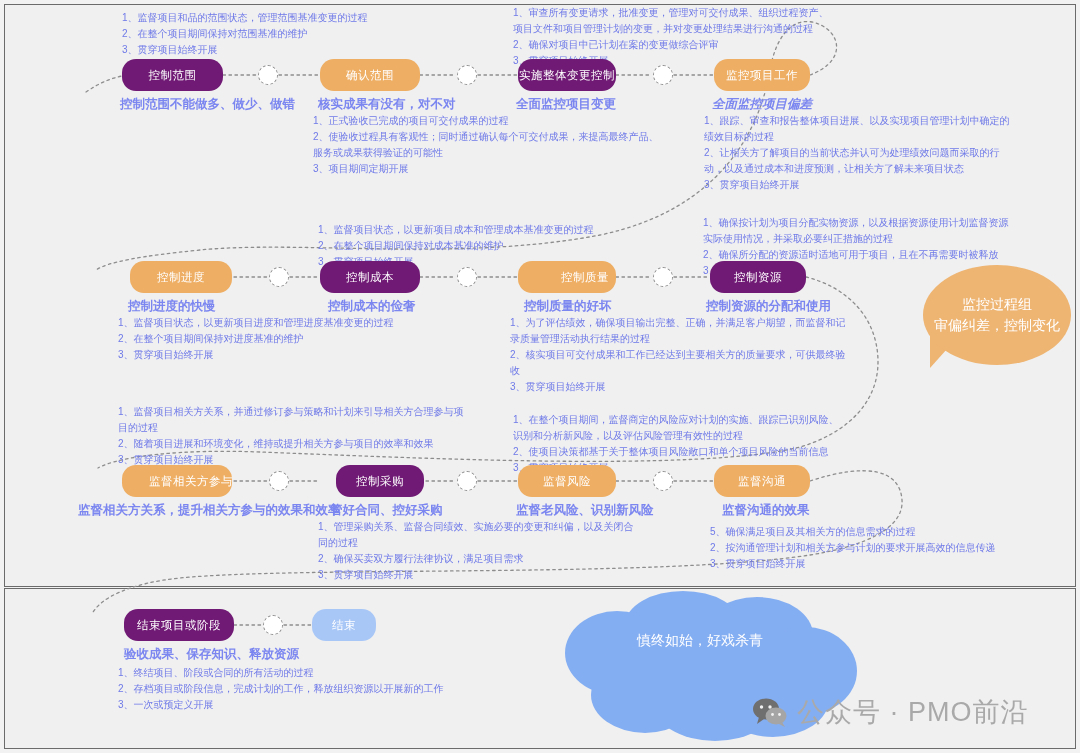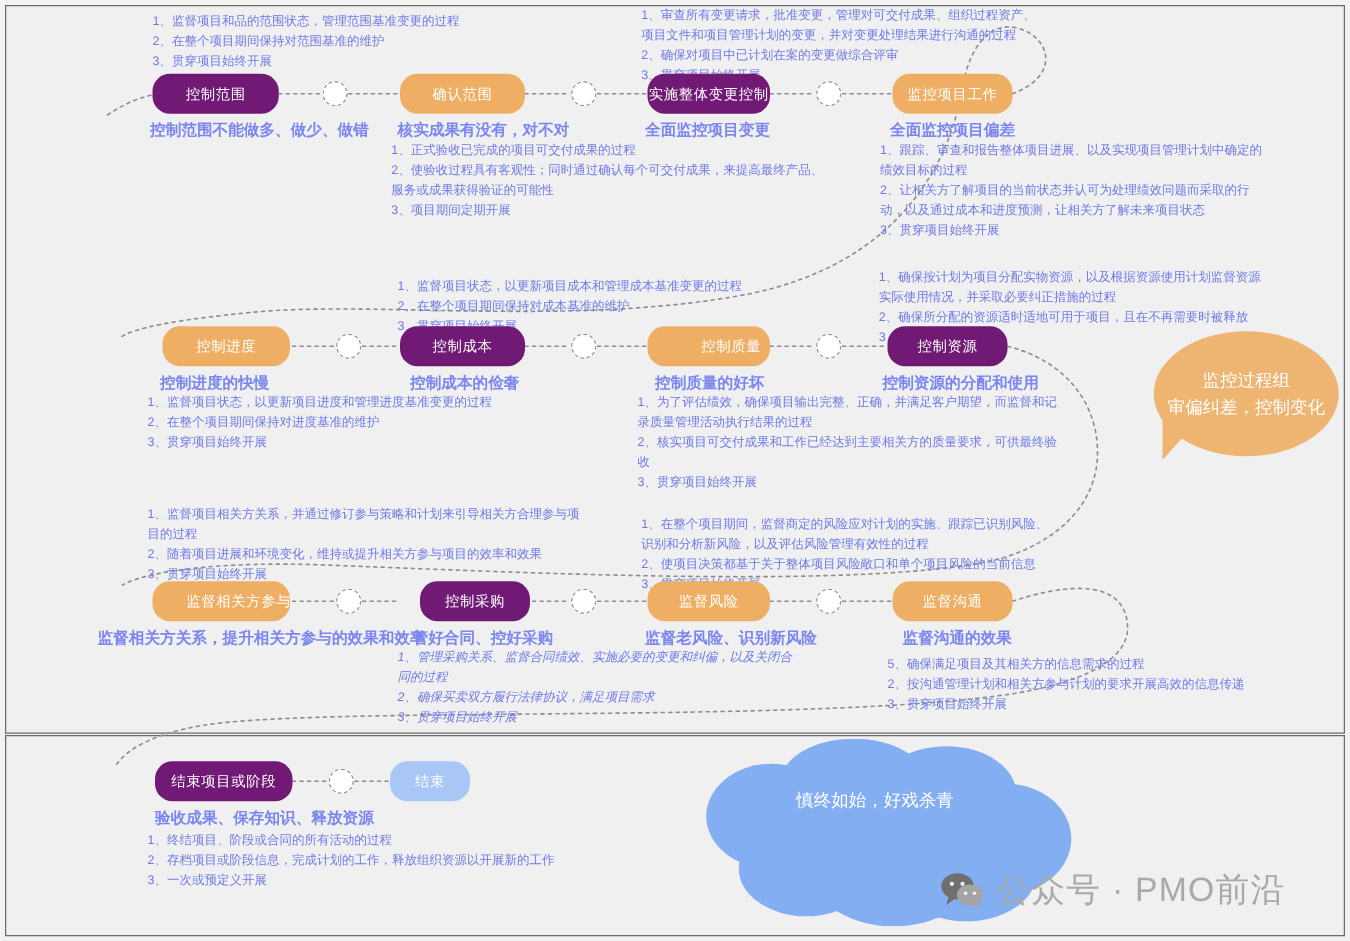--- a/index.html
+++ b/index.html
@@ -190,21 +190,21 @@
   <div class="dot" style="left:457px; top:65px;"></div>
 
   <div class="node blue" style="left:518px; top:59px; width:98px; height:32px;">实施整体变更控制</div>
   <div class="dot" style="left:653px; top:65px;"></div>
 
   <div class="node orange" style="left:714px; top:59px; width:96px; height:32px;">监控项目工作</div>
 
   <div class="subtitle" style="left:120px; top:96px;">控制范围不能做多、做少、做错</div>
   <div class="subtitle" style="left:318px; top:96px;">核实成果有没有，对不对</div>
   <div class="subtitle" style="left:516px; top:96px;">全面监控项目变更</div>
-  <div class="subtitle" style="left:712px; top:96px;">全面监控项目偏差</div>
+  <div class="subtitle" style="left:712px; top:96px;font-style:italic;">全面监控项目偏差</div>
 
   <div class="desc" style="left:313px; top:113px; width:350px;">
     <div>1、正式验收已完成的项目可交付成果的过程</div>
     <div>2、使验收过程具有客观性；同时通过确认每个可交付成果，来提高最终产品、服务或成果获得验证的可能性</div>
     <div>3、项目期间定期开展</div>
   </div>
 
   <div class="desc" style="left:704px; top:113px; width:307px;">
     <div>1、跟踪、审查和报告整体项目进展、以及实现项目管理计划中确定的绩效目标的过程</div>
     <div>2、让相关方了解项目的当前状态并认可为处理绩效问题而采取的行动，以及通过成本和进度预测，让相关方了解未来项目状态</div>
@@ -272,21 +272,21 @@
   <div class="node orange" style="left:518px; top:465px; width:98px; height:32px;">监督风险</div>
   <div class="dot" style="left:653px; top:471px;"></div>
 
   <div class="node orange" style="left:714px; top:465px; width:96px; height:32px;">监督沟通</div>
 
   <div class="subtitle" style="left:78px; top:502px;">监督相关方关系，提升相关方参与的效果和效率</div>
   <div class="subtitle" style="left:330px; top:502px;">管好合同、控好采购</div>
   <div class="subtitle" style="left:516px; top:502px;">监督老风险、识别新风险</div>
   <div class="subtitle" style="left:722px; top:502px;">监督沟通的效果</div>
 
-  <div class="desc" style="left:318px; top:519px; width:325px;font-style:italic;">
+  <div class="desc" style="left:318px; top:519px; width:325px;">
     <div>1、管理采购关系、监督合同绩效、实施必要的变更和纠偏，以及关闭合同的过程</div>
     <div>2、确保买卖双方履行法律协议，满足项目需求</div>
     <div>3、贯穿项目始终开展</div>
   </div>
 
   <div class="desc" style="left:710px; top:524px; width:305px;">
     <div>5、确保满足项目及其相关方的信息需求的过程</div>
     <div>2、按沟通管理计划和相关方参与计划的要求开展高效的信息传递</div>
     <div>3、贯穿项目始终开展</div>
   </div>

